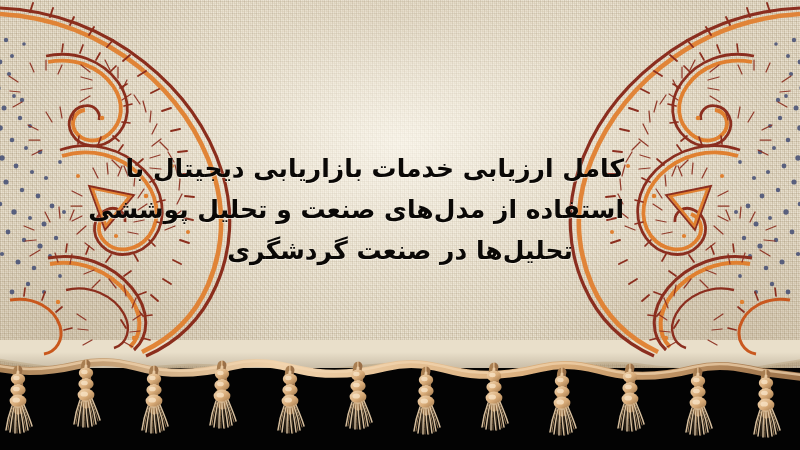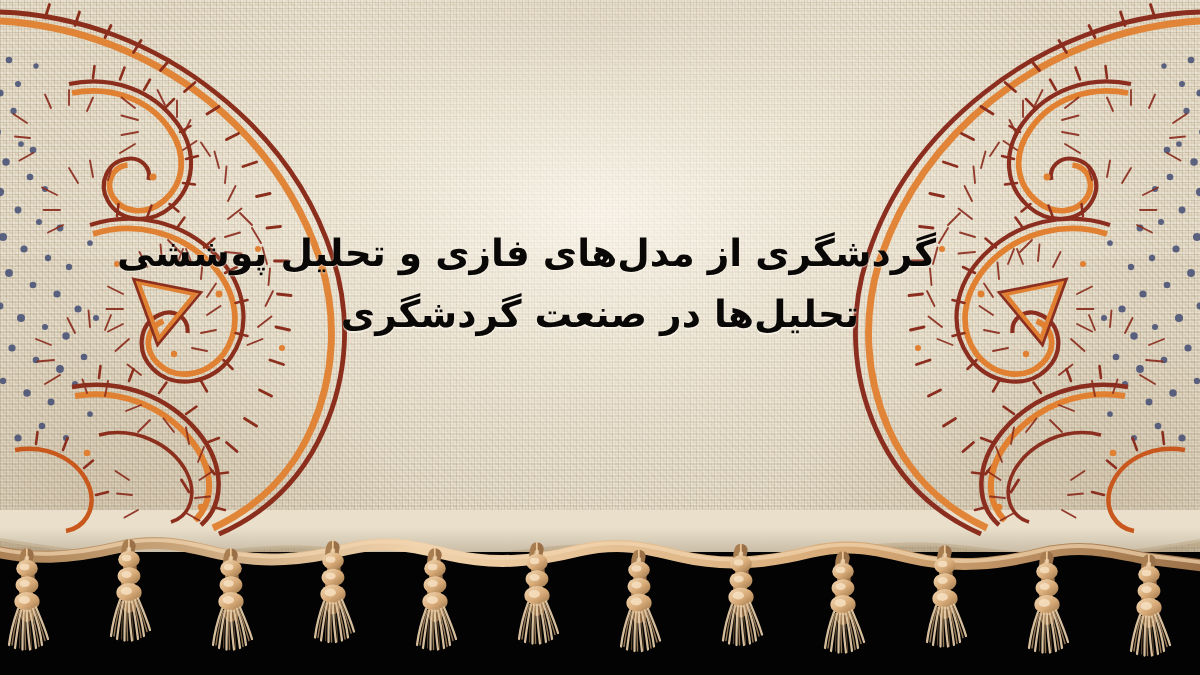--- a/index.html
+++ b/index.html
@@ -519,21 +519,22 @@
         <circle cx="64" cy="302" r="2.2"></circle>
           <circle cx="140" cy="338" r="2.2"></circle>
           <circle cx="178" cy="166" r="2.0"></circle>
         <circle cx="194" cy="232" r="2.0"></circle>
           <circle cx="84" cy="176" r="2.0"></circle>
       </g>
     </g>
   </svg>
 
   <div class="title-block">
-    <div class="title-line">گردشگری از مدل‌های فازی و تحلیل پوششی</div>
+    <div class="title-line">کامل ارزیابی خدمات بازاریابی دیجیتال با</div>
+    <div class="title-line">استفاده از مدل‌های صنعت و تحلیل پوششی</div>
     <div class="title-line">تحلیل‌ها در صنعت گردشگری</div>
   </div>
 
   <svg class="fringe" viewBox="0 0 800 98">
     <defs>
       <linearGradient id="cordg" x1="0" y1="0" x2="1" y2="0">
         <stop offset="0%" stop-color="#a97f52"></stop>
         <stop offset="35%" stop-color="#f0d2ab"></stop>
         <stop offset="70%" stop-color="#d8ab78"></stop>
         <stop offset="100%" stop-color="#9a7048"></stop>

